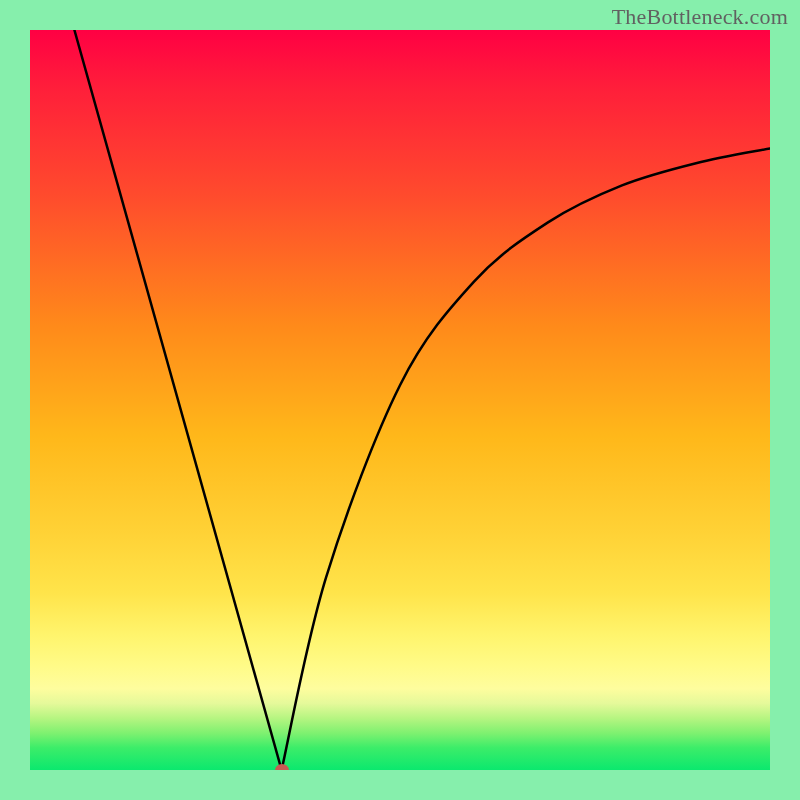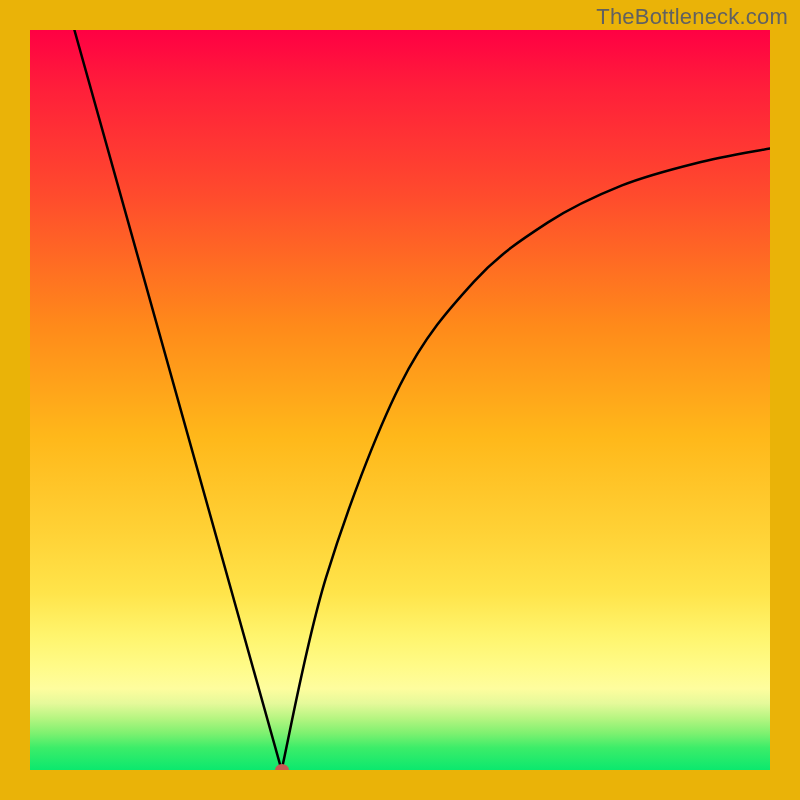--- a/index.html
+++ b/index.html
@@ -7,21 +7,22 @@
     padding: 0;
     width: 800px;
     height: 800px;
     background: #000;
     font-family: Arial, Helvetica, sans-serif;
   }
   .container {
     position: relative;
     width: 800px;
     height: 800px;
-    background: #eab308;
+    background: #86efac;
+    font-family: Liberation Serif, serif;
   }
   .watermark {
     position: absolute;
     top: 4px;
     right: 12px;
     color: #616161;
     font-size: 22px;
     font-weight: 500;
     letter-spacing: 0.2px;
     z-index: 3;

